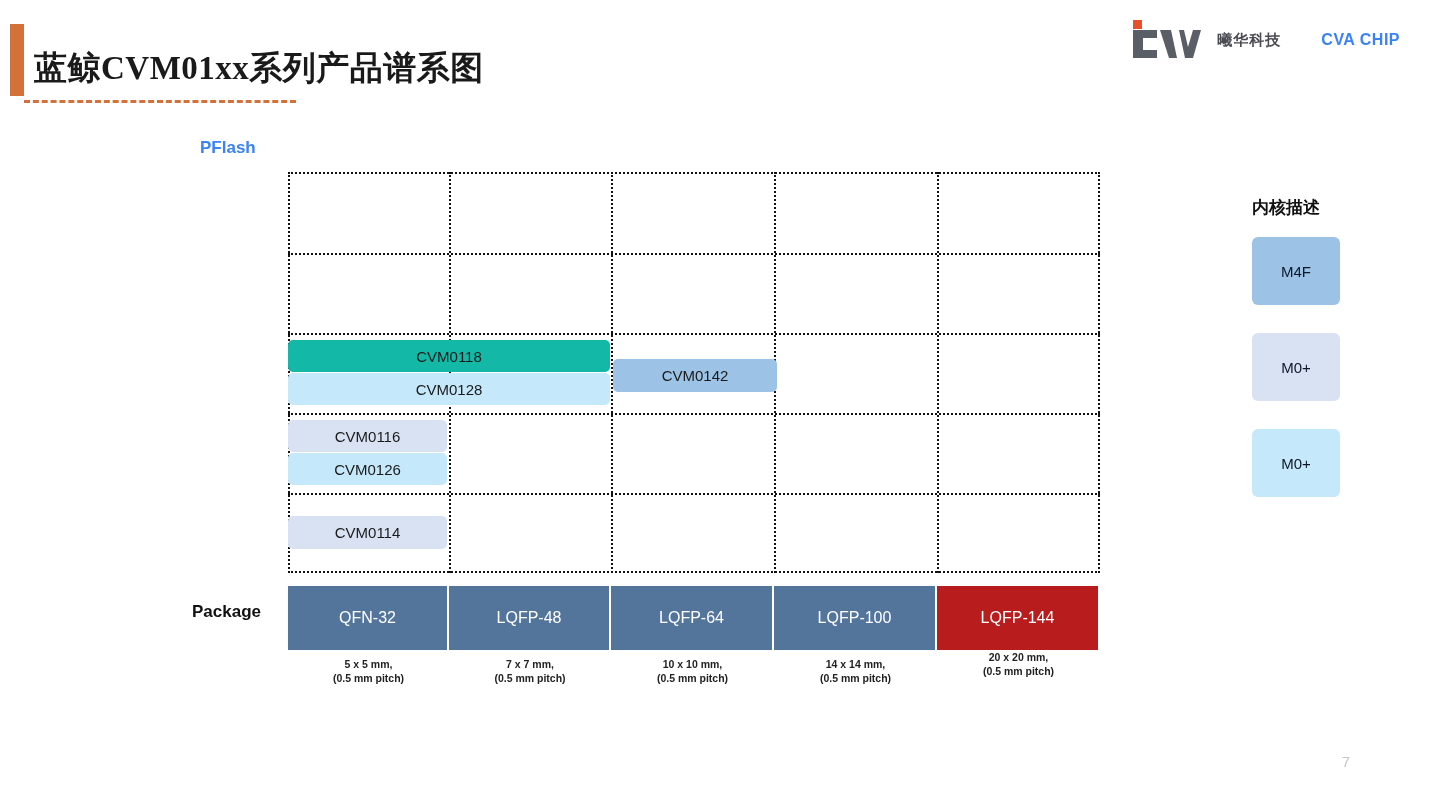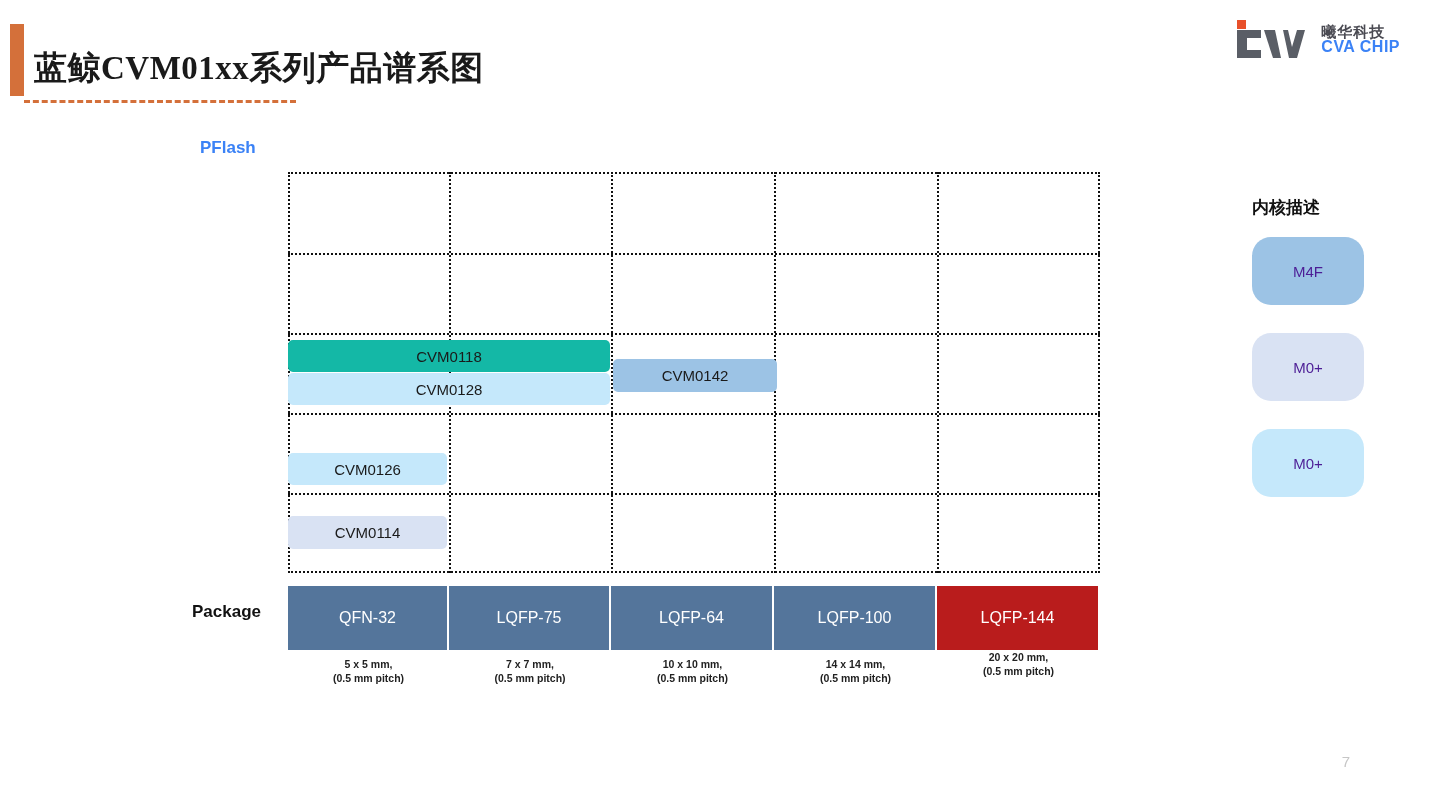--- a/index.html
+++ b/index.html
@@ -27,21 +27,21 @@
     position:absolute;left:24px;top:100px;width:272px;height:0;
     border-top:3px dashed #D4703A;
   }
 
   
   #logo{
     position:absolute;right:32px;top:20px;
     display:flex;align-items:center;gap:10px;
   }
   #logo-mark{position:relative;width:80px;height:40px;}
-  #logo-text{display:flex;flex-direction:column;line-height:1.05;}
+  #logo-text{display:flex;line-height:1.05;gap:40px;}
   #logo-text .cn{font-size:15px;font-weight:700;color:#4a4a52;letter-spacing:1px;}
   #logo-text .en{font-size:16px;font-weight:700;color:#3b82f6;letter-spacing:0.5px;}
 
   
   #chart{
     position:absolute;left:0;top:0;width:1432px;height:802px;
   }
   #pflash-label{
     position:absolute;left:200px;top:138px;
     font-size:17px;font-weight:700;color:#3b82f6;
@@ -105,23 +105,23 @@
   }
 
   
   #legend{
     position:absolute;left:1252px;top:196px;width:160px;
   }
   #legend-title{
     font-size:17px;font-weight:700;color:#111;margin-bottom:18px;
   }
   .legend-box{
-    width:112px;height:68px;border-radius:19px;
-    display:flex;align-items:center;justify-content:center;
-    font-size:15px;color:#4c1d95;
+    width:88px;height:68px;border-radius:6px;
+    display:flex;align-items:center;justify-content:center;
+    font-size:15px;color:#0f172a;
     margin-bottom:28px;
   }
 
   #page-number{
     position:absolute;right:82px;bottom:32px;
     font-size:15px;color:#c6c6c6;
   }
 </style>
 </head>
 <body>
@@ -162,27 +162,28 @@
     <div class="grid-hline" style="top:0px"></div>
     <div class="grid-hline" style="top:81px"></div>
     <div class="grid-hline" style="top:161px"></div>
     <div class="grid-hline" style="top:241px"></div>
     <div class="grid-hline" style="top:321px"></div>
     <div class="grid-hline" style="top:399px"></div>
 
     <div class="bar" style="left: 0px; top: 168px; width: 322px; height: 32px; background: #14b8a6;">CVM0118</div>
     <div class="bar" style="left: 0px; top: 201px; width: 322px; height: 32px; background: rgb(197, 232, 251);">CVM0128</div>
     <div class="bar" style="left: 325px; top: 187px; width: 164px; height: 33px; background: rgb(156, 195, 229);">CVM0142</div>
+    <div class="bar" style="left: 0px; top: 248px; width: 159px; height: 32px; background: rgb(217, 226, 243);">CVM0116</div>
     <div class="bar" style="left: 0px; top: 281px; width: 159px; height: 32px; background: rgb(197, 232, 251);">CVM0126</div>
     <div class="bar" style="left: 0px; top: 344px; width: 159px; height: 33px; background: rgb(217, 226, 243);">CVM0114</div>
   </div>
 
   <div id="package-row">
     <div class="pkg-cell" style="left: 0px; width: 161px; background: rgb(84, 117, 155);">QFN-32</div>
-    <div class="pkg-cell" style="left: 161px; width: 162px; background: rgb(84, 117, 155);">LQFP-75</div>
+    <div class="pkg-cell" style="left: 161px; width: 162px; background: rgb(84, 117, 155);">LQFP-48</div>
     <div class="pkg-cell" style="left: 323px; width: 163px; background: rgb(84, 117, 155);">LQFP-64</div>
     <div class="pkg-cell" style="left: 486px; width: 163px; background: rgb(84, 117, 155);">LQFP-100</div>
     <div class="pkg-cell" style="left: 649px; width: 161px; background: #b91c1c;">LQFP-144</div>
   </div>
 
   <div class="pkg-sub" style="left:288px;top:658px;width:161px">
     <div>5 x 5 mm,</div>
     <div>(0.5 mm pitch)</div>
   </div>
   <div class="pkg-sub" style="left:449px;top:658px;width:162px">

